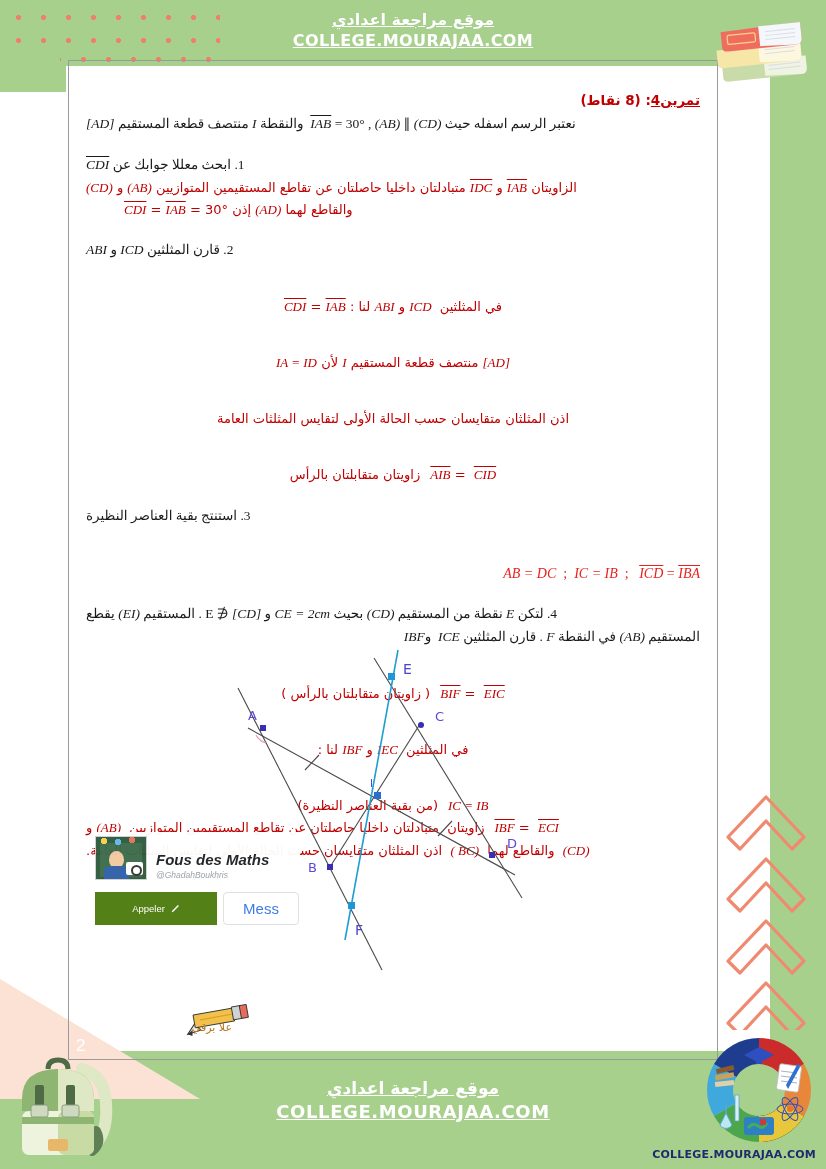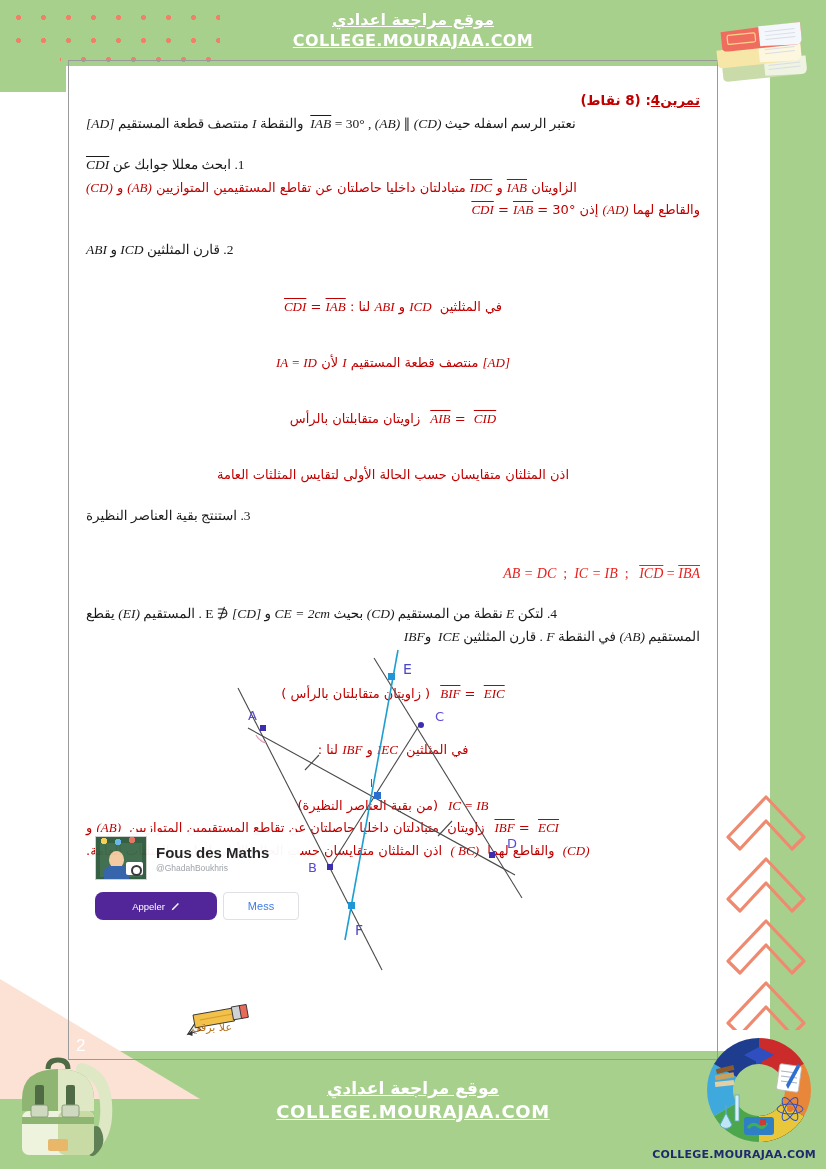--- a/index.html
+++ b/index.html
@@ -130,21 +130,21 @@
     position:absolute; left:170px; top:640px; width:420px; height:350px;
   }
   .diagram svg { display:block; }
 
   
   .wm-card {
     position:absolute; left:95px; top:832px; width:205px; height:98px;
     background:#ffffff; z-index:8; opacity:.96;
     font-family:"Liberation Sans", sans-serif;
   }
-  .wm-top { display:flex; align-items:center; gap:9px; padding:4px 0 0 0; }
+  .wm-top { display:flex; align-items:flex-end; gap:9px; padding:4px 0 0 0;font-style:italic; }
   .wm-avatar {
     width:52px; height:44px; flex:0 0 52px; position:relative;
     background:#2d5a3d; overflow:hidden; border:1px solid #d0d0d0;
   }
   .wm-avatar .board { position:absolute; inset:6px 4px 2px 4px; background:#3c6b4a; }
   .wm-avatar .head {
     position:absolute; left:13px; top:14px; width:15px; height:17px;
     background:#f2c9a0; border-radius:50% 50% 45% 45%;
   }
   .wm-avatar .body {
@@ -163,26 +163,26 @@
     position:absolute; left:2px; top:0px; width:46px; height:10px;
     background:
       radial-gradient(circle at 6px 4px, #f5d14f 3px, transparent 3.5px),
       radial-gradient(circle at 20px 5px, #63b7e8 3px, transparent 3.5px),
       radial-gradient(circle at 34px 3px, #e8705a 3px, transparent 3.5px);
   }
   .wm-name { font-size:15px; font-weight:700; color:#1c1e21; line-height:1.1; margin-top:2px; }
   .wm-handle { font-size:8.5px; color:#9aa0a6; margin-top:2px; }
   .wm-btns { display:flex; gap:6px; margin-top:12px; }
   .wm-btn-call {
-    background:#4c1d95; color:#ffffff; font-size:9.5px;
-    padding:7px 0; width:122px; text-align:center; border-radius:8px;
+    background:#4d7c0f; color:#ffffff; font-size:9.5px;
+    padding:7px 0; width:122px; text-align:center; border-radius:0;
     display:flex; align-items:center; justify-content:center; gap:6px;
   }
   .wm-btn-msg {
-    background:#ffffff; color:#3578e5; font-size:11px;
+    background:#ffffff; color:#3578e5; font-size:15px;
     padding:7px 0; width:76px; text-align:center; border-radius:4px;
     border:1px solid #dddfe2; overflow:hidden; white-space:nowrap;
   }
 
   
   .signature { position:absolute; left:178px; top:995px; width:100px; height:42px; z-index:6; }
 
   
   .books { position:absolute; right:4px; top:6px; width:120px; height:76px; z-index:7; }
 
@@ -245,39 +245,39 @@
     <span class="mi ov">IAB</span> <span class="num">= 30°</span>&nbsp; والنقطة <span class="mi">I</span> منتصف قطعة المستقيم <span class="mi">[AD]</span>
   </div>
 
   <div class="ln r q">
     <span>1.</span>
     ابحث معللا جوابك عن <span class="mi ov">CDI</span>
   </div>
   <div class="ln red r">
     الزاويتان <span class="mi ov red-math">IAB</span> و <span class="mi ov red-math">IDC</span> متبادلتان داخليا حاصلتان عن تقاطع المستقيمين المتوازيين <span class="mi red-math">(AB)</span> و <span class="mi red-math">(CD)</span>
   </div>
-  <div class="ln red r" style="padding-left:38px;text-align:right;">
+  <div class="ln red r" style="padding-left:38px;text-align:left;">
     والقاطع لهما <span class="mi red-math">(AD)</span> إذن <span class="mi ov red-math">CDI</span> <span class="red-math">=</span> <span class="mi ov red-math">IAB</span> <span class="red-math">= 30°</span>
   </div>
 
   <div class="ln r q">
     <span>2.</span>
     قارن المثلثين <span class="mi">ICD</span> و <span class="mi">ABI</span>
   </div>
   <div class="ln red c">
     في المثلثين &nbsp;<span class="mi red-math">ICD</span> و <span class="mi red-math">ABI</span> لنا : <span class="mi ov red-math">CDI</span> <span class="red-math">=</span> <span class="mi ov red-math">IAB</span>
   </div>
   <div class="ln red c">
     <span class="mi red-math">[AD]</span> منتصف قطعة المستقيم <span class="mi red-math">I</span> لأن <span class="mi red-math">IA = ID</span>
   </div>
   <div class="ln red c">
+    اذن المثلثان متقايسان حسب الحالة الأولى لتقايس المثلثات العامة
+  </div>
+  <div class="ln red c">
     <span class="mi ov red-math">AIB</span> <span class="red-math">=</span>&nbsp; <span class="mi ov red-math">CID</span><span class="sp"></span>زاويتان متقابلتان بالرأس
-  </div>
-  <div class="ln red c">
-    اذن المثلثان متقايسان حسب الحالة الأولى لتقايس المثلثات العامة
   </div>
 
   <div class="ln r q">
     <span>3.</span>
     استنتج بقية العناصر النظيرة
   </div>
   <div class="ln c" style="color:#e8221e;font-size:14px;text-align:right;">
     <span class="mi">AB = DC</span>&nbsp; ;&nbsp; <span class="mi">IC = IB</span>&nbsp; ;&nbsp;&nbsp; <span class="mi ov">ICD</span> = <span class="mi ov">IBA</span>
   </div>
 

